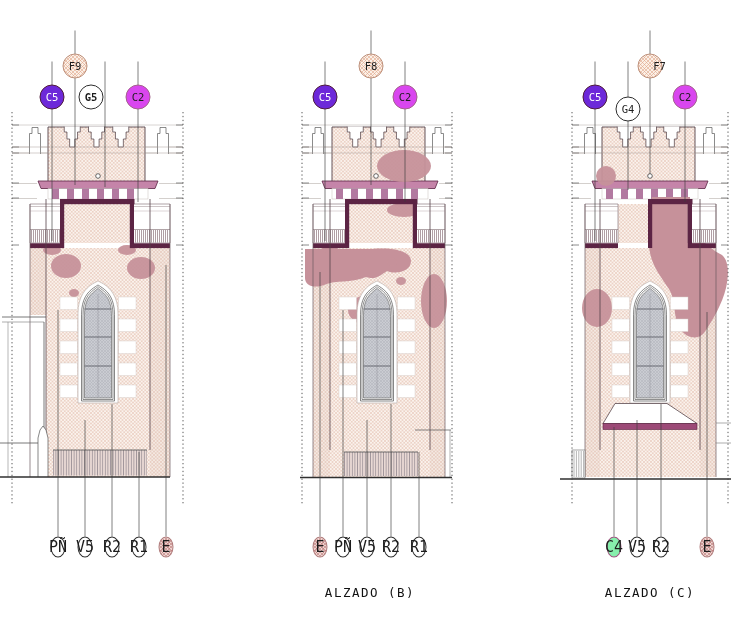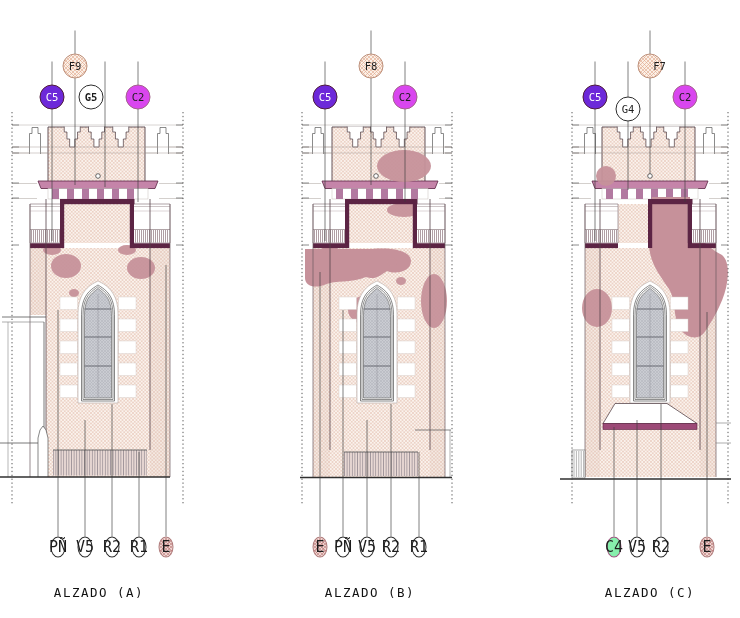--- a/index.html
+++ b/index.html
@@ -513,16 +513,15 @@
       <div class="mk mk-sm mk-outline" style="left: 637px; top: 547px;">
         <span>V5</span>
       </div>
       <div class="mk mk-sm mk-outline" style="left: 661px; top: 547px;">
         <span>R2</span>
       </div>
       <div class="mk mk-sm mk-pinkhatch" style="left: 707px; top: 547px;">
         <span>E</span>
       </div>
     </div>
-  <div class="title" style="left:99px;top:585px;">ALZADO (A)</div>
   <div class="title" style="left:370px;top:585px;">ALZADO (B)</div>
   <div class="title" style="left:650px;top:585px;">ALZADO (C)</div>
 </div>
 
 </body></html>

